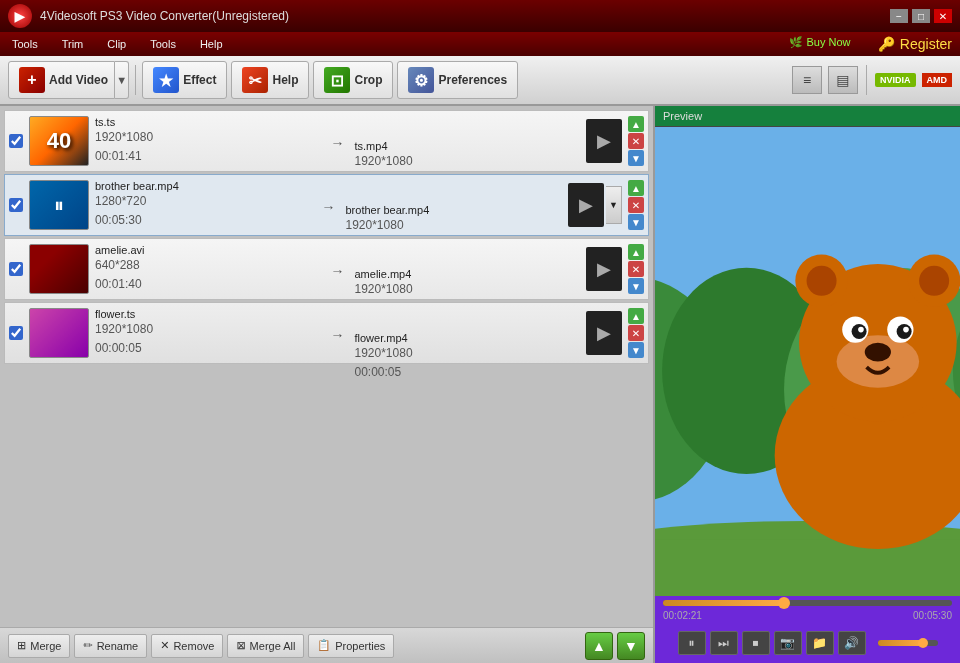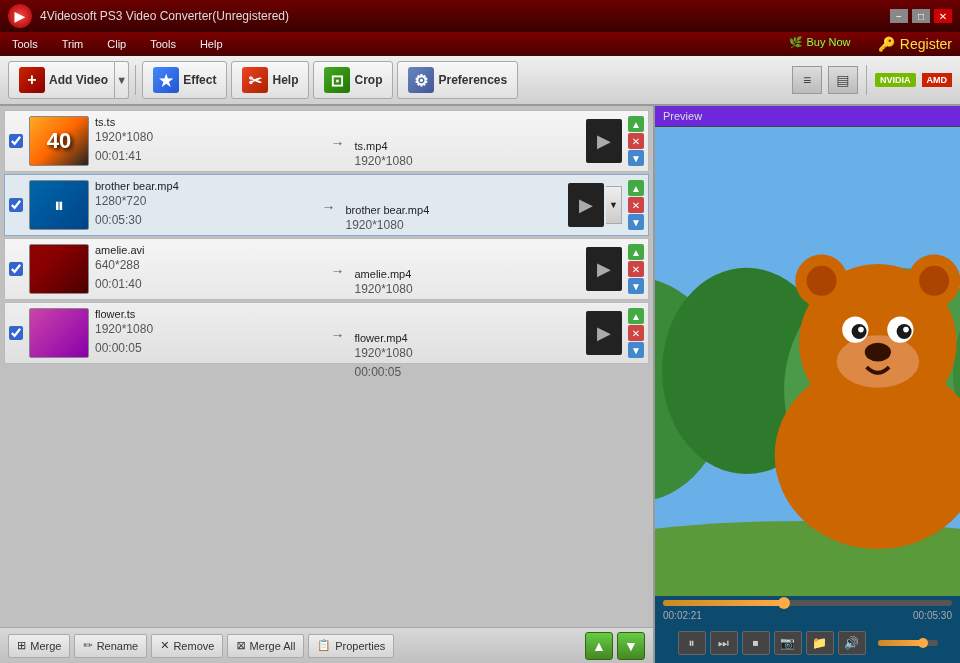--- a/index.html
+++ b/index.html
@@ -61,23 +61,23 @@
     .format-dropdown { display: flex; align-items: center; gap: 2px; }
 
     
     .bottom-toolbar { height: 36px; background: linear-gradient(180deg, #d8d8d8, #c0c0c0); border-top: 1px solid #aaa; display: flex; align-items: center; padding: 0 8px; gap: 4px; }
     .action-btn { height: 24px; padding: 0 8px; background: linear-gradient(180deg, #eeeeee, #d5d5d5); border: 1px solid #aaa; cursor: pointer; font-size: 11px; color: #333; border-radius: 2px; display: flex; align-items: center; gap: 4px; }
     .move-btns { margin-left: auto; display: flex; gap: 4px; }
     .move-btn { width: 28px; height: 28px; background: linear-gradient(180deg, #66cc44, #448822); border: 1px solid #336611; color: #fff; cursor: pointer; font-size: 14px; display: flex; align-items: center; justify-content: center; border-radius: 3px; }
 
     
     .preview { width: 305px; background: #1a1a1a; display: flex; flex-direction: column; }
-    .preview-label { color: #ddd; font-size: 11px; padding: 4px 8px; background: #6d28d9; border-bottom: 1px solid #444; }
+    .preview-label { color: #ddd; font-size: 11px; padding: 4px 8px; background: #15803d; border-bottom: 1px solid #444; }
     .preview-video { flex: 1; background: #000; position: relative; overflow: hidden; display: flex; align-items: center; justify-content: center; }
-    .preview-controls { background: #0c4a6e; padding: 4px 8px; }
+    .preview-controls { background: #6d28d9; padding: 4px 8px; }
     .preview-seekbar { width: 100%; height: 6px; background: #555; border-radius: 3px; margin-bottom: 4px; position: relative; }
     .preview-seekbar-fill { height: 100%; width: 42%; background: linear-gradient(90deg, #cc8822, #ffaa44); border-radius: 3px; }
     .preview-seekbar-thumb { width: 12px; height: 12px; background: #ffaa44; border-radius: 50%; position: absolute; top: -3px; left: calc(42% - 6px); }
     .preview-time { display: flex; justify-content: space-between; color: #aaa; font-size: 10px; margin-bottom: 6px; }
     .preview-btns { display: flex; align-items: center; gap: 4px; justify-content: center; padding: 4px 0; }
     .prev-btn { width: 28px; height: 24px; background: #444; border: 1px solid #666; color: #ccc; cursor: pointer; font-size: 12px; display: flex; align-items: center; justify-content: center; border-radius: 2px; }
     .volume-bar { flex: 1; height: 6px; background: #555; border-radius: 3px; margin-left: 8px; position: relative; max-width: 60px; }
     .volume-fill { height: 100%; width: 75%; background: linear-gradient(90deg, #cc8822, #ffaa44); border-radius: 3px; }
     .vol-thumb { width: 10px; height: 10px; background: #ffaa44; border-radius: 50%; position: absolute; top: -2px; left: calc(75% - 5px); }
 

